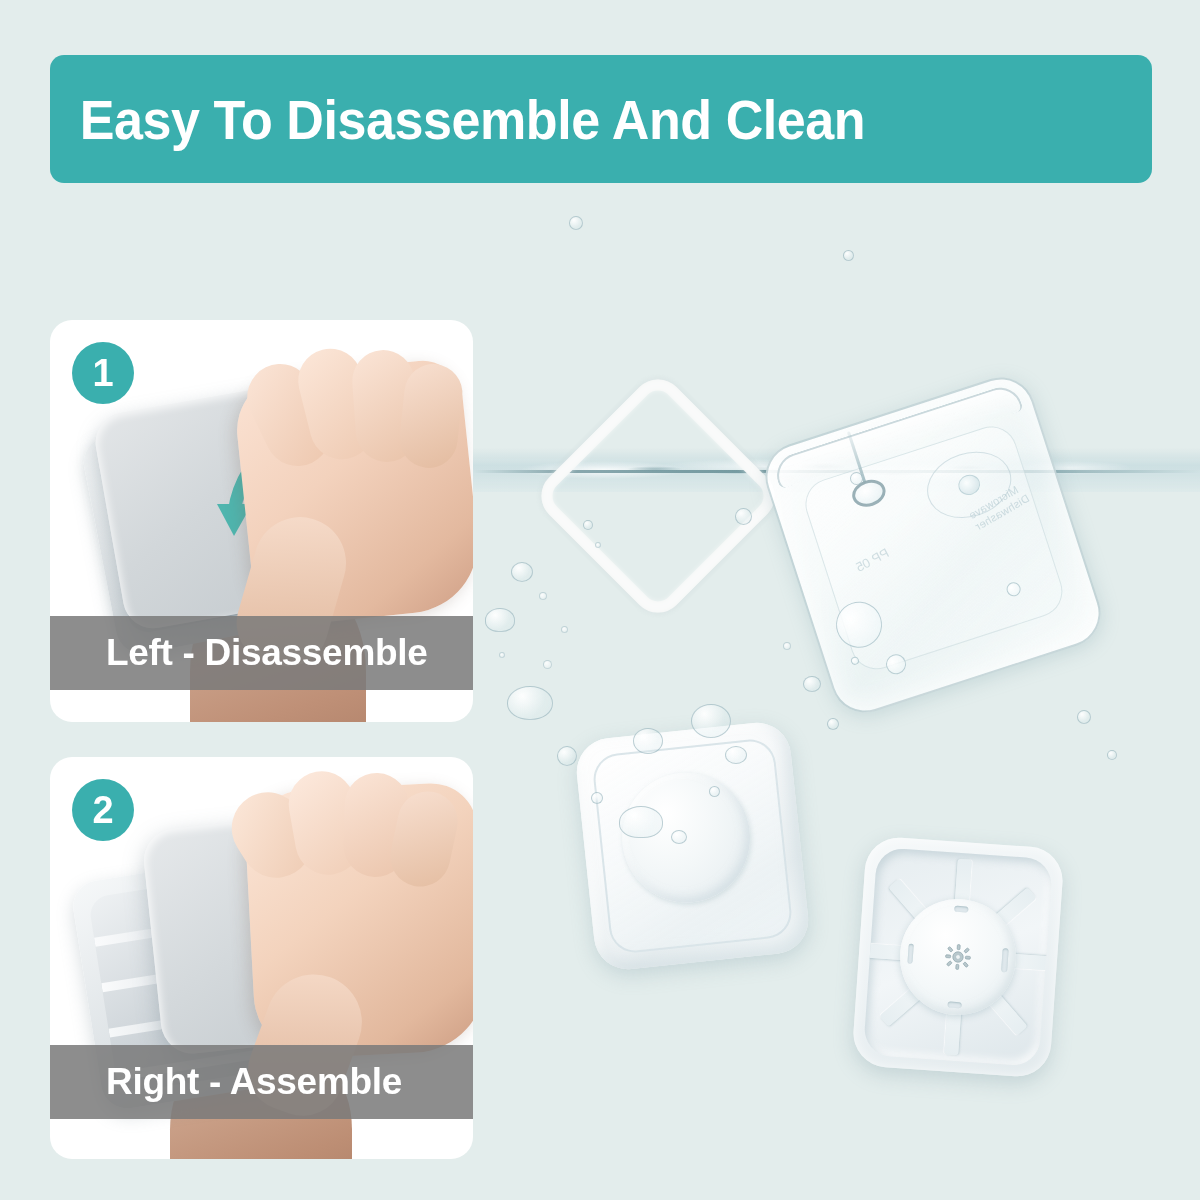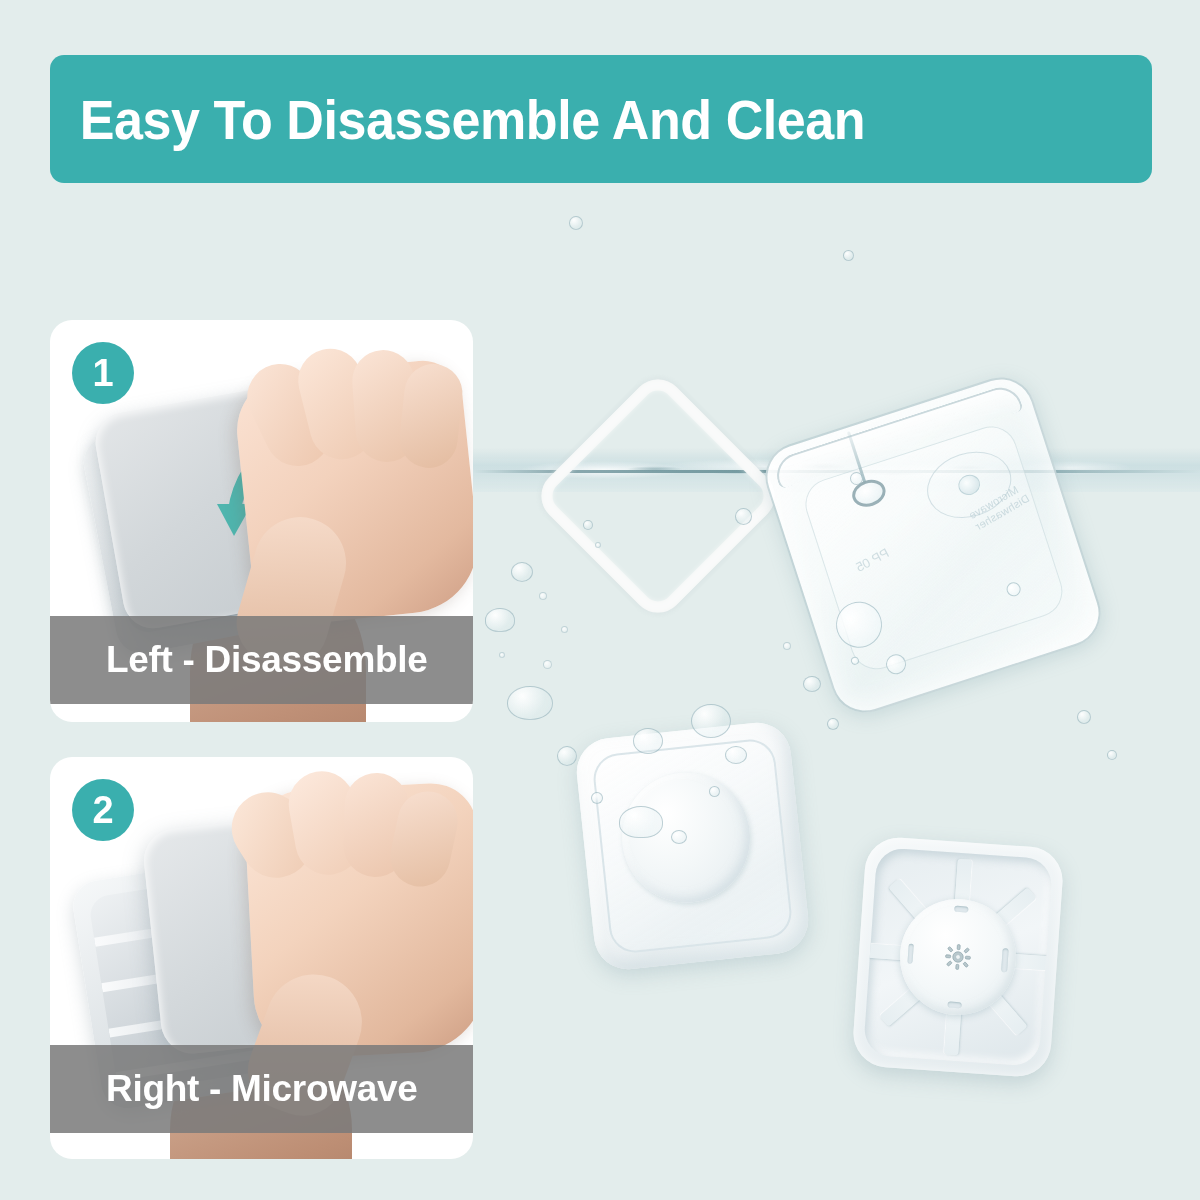--- a/index.html
+++ b/index.html
@@ -46,21 +46,21 @@
     position:absolute; left:22px; top:22px;
     width:62px; height:62px; border-radius:50%;
     background:#3aafae;
     color:#fff; font-size:38px; font-weight:bold;
     display:flex; align-items:center; justify-content:center;
     z-index:6; line-height:1;
   }
 
   .caption-bar{
     position:absolute; left:0; width:100%;
-    height:88px; background:rgba(122,122,122,0.86);
+    height:74px; background:rgba(122,122,122,0.86);
     display:flex; align-items:center;
     z-index:5;
   }
   #caption-1{ top:296px; }
   #caption-2{ top:288px; }
   .caption-text{
     color:#ffffff; font-size:37px; font-weight:bold;
     padding-left:56px; white-space:nowrap;
     letter-spacing:-0.3px;
   }
@@ -467,15 +467,15 @@
                 border-radius:32px; transform:rotate(12deg);
                 background:linear-gradient(150deg,#f8e0d1,#e4bda1);"></div>
     <div style="position:absolute; left:208px; top:216px; width:96px; height:142px;
                 border-radius:48px 48px 40px 40px; transform:rotate(20deg);
                 background:linear-gradient(160deg,#f6dbc9,#dcb195);"></div>
   </div>
 
   <div class="step-badge">2</div>
 
   <div class="caption-bar" id="caption-2">
-    <span class="caption-text">Right - Microwave</span>
+    <span class="caption-text">Right - Assemble</span>
   </div>
 </div>
 
 </body></html>

